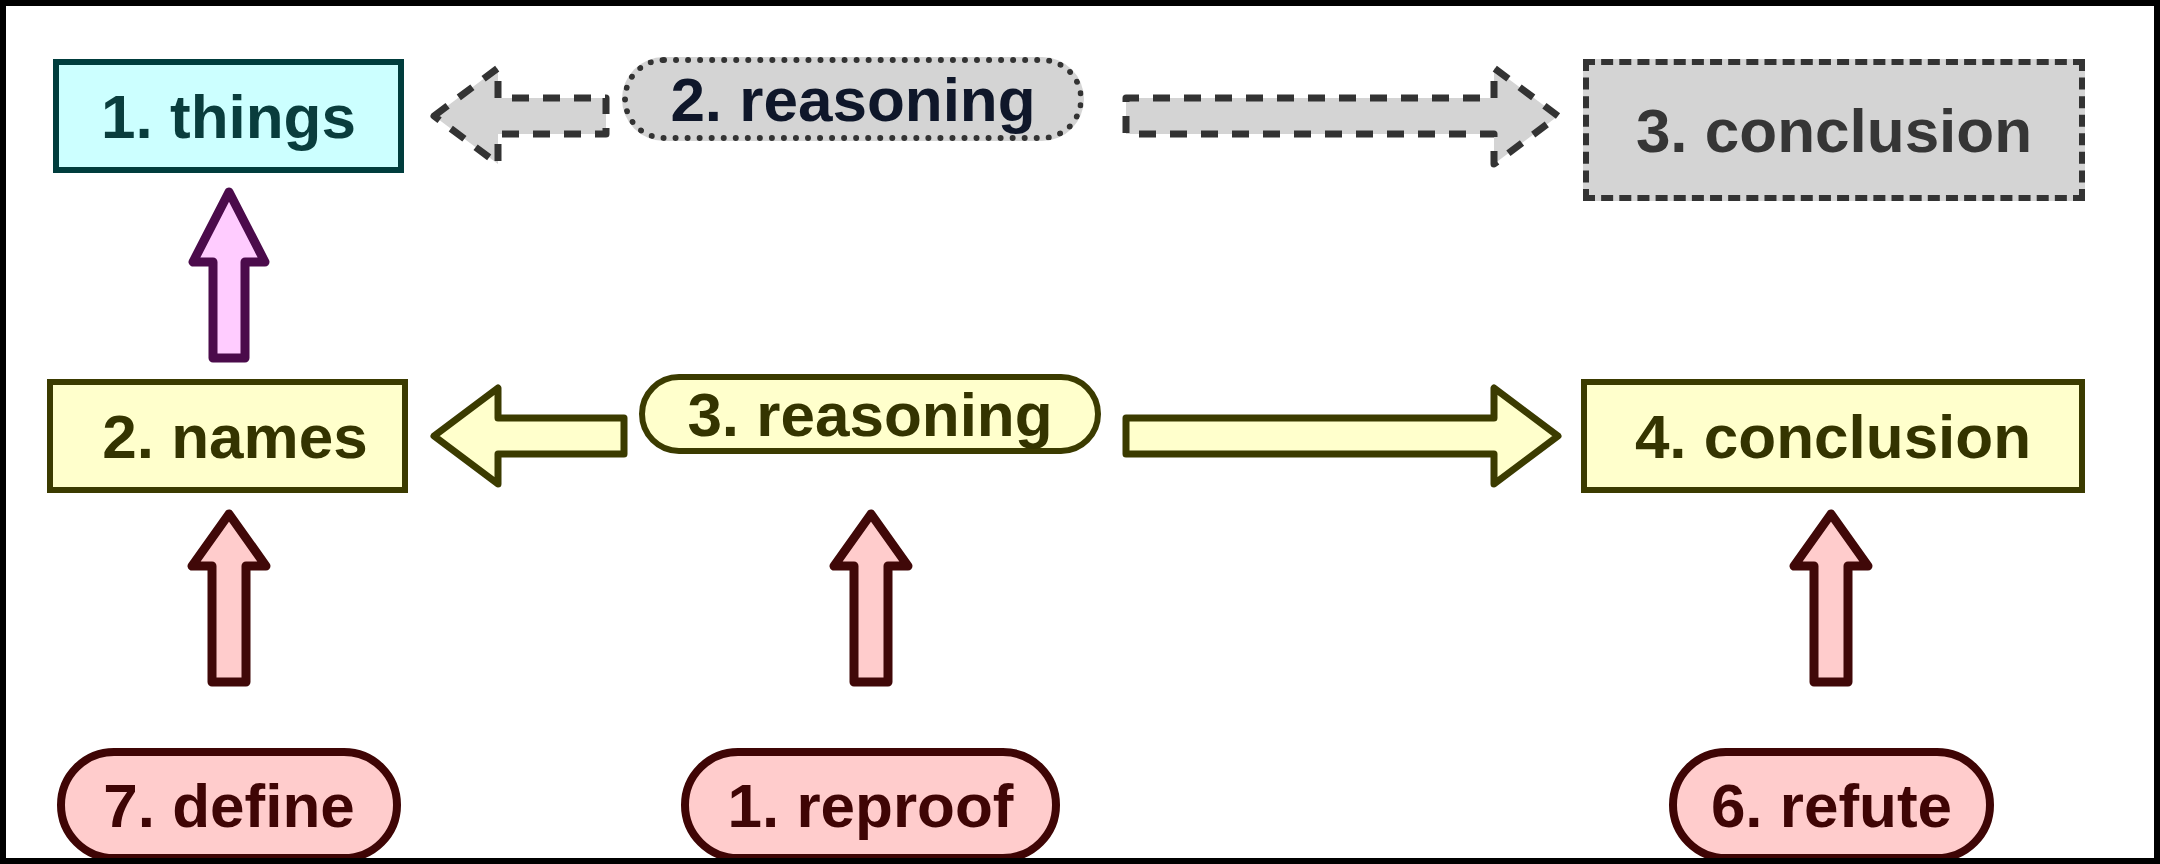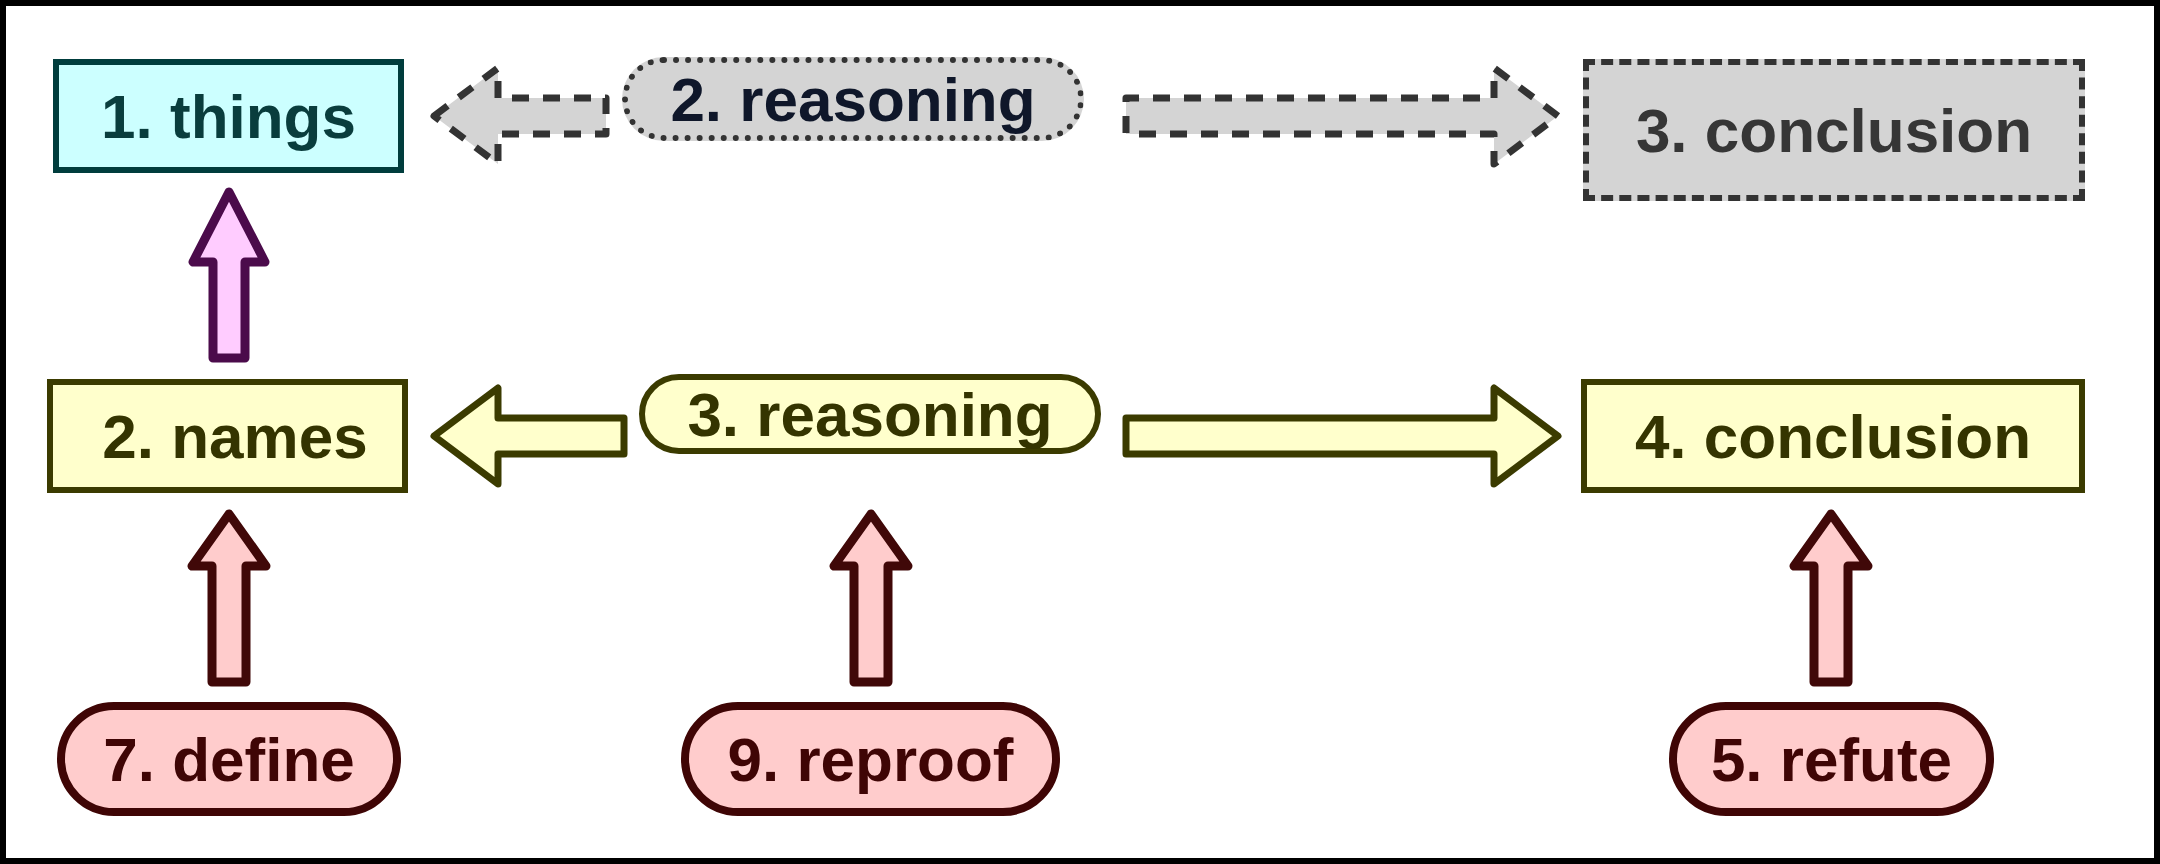--- a/index.html
+++ b/index.html
@@ -54,20 +54,21 @@
   .box-yellow { background: #ffffcc; border: 6px solid #3b3b00; color: #343400; }
   .box-names      { left: 41px;   top: 373px; width: 361px; height: 114px; padding-left: 15px; }
   .pill-reasoning { left: 633px;  top: 368px; width: 462px; height: 80px; border-radius: 60px; }
   .box-conclusion { left: 1575px; top: 373px; width: 504px; height: 114px; }
   
   .pill-pink {
     background: #ffcccc;
     border: 8px solid #3f0505;
     border-radius: 62px;
     color: #3f0505;
+    margin-top: 46px;
   }
   .pill-define  { left: 51px;   top: 696px; width: 344px; height: 114px; }
   .pill-reproof { left: 675px;  top: 696px; width: 379px; height: 114px; }
   .pill-refute  { left: 1663px; top: 696px; width: 325px; height: 114px; }
   
   .map-label {
     position: absolute;
     left: 275px; top: 240px;
     font-weight: bold;
     font-size: 62px;
@@ -102,16 +103,16 @@
   <div class="node box-things">1. things</div>
   <div class="node pill-gray">2. reasoning</div>
   <div class="node box-gray">3. conclusion</div>
 
 
   <div class="node box-yellow box-names">2. names</div>
   <div class="node box-yellow pill-reasoning">3. reasoning</div>
   <div class="node box-yellow box-conclusion">4. conclusion</div>
 
   <div class="node pill-pink pill-define">7. define</div>
-  <div class="node pill-pink pill-reproof">9. reproof</div>
-  <div class="node pill-pink pill-refute">5. refute</div>
+  <div class="node pill-pink pill-reproof">1. reproof</div>
+  <div class="node pill-pink pill-refute">6. refute</div>
 
 </div>
 
 </body></html>

